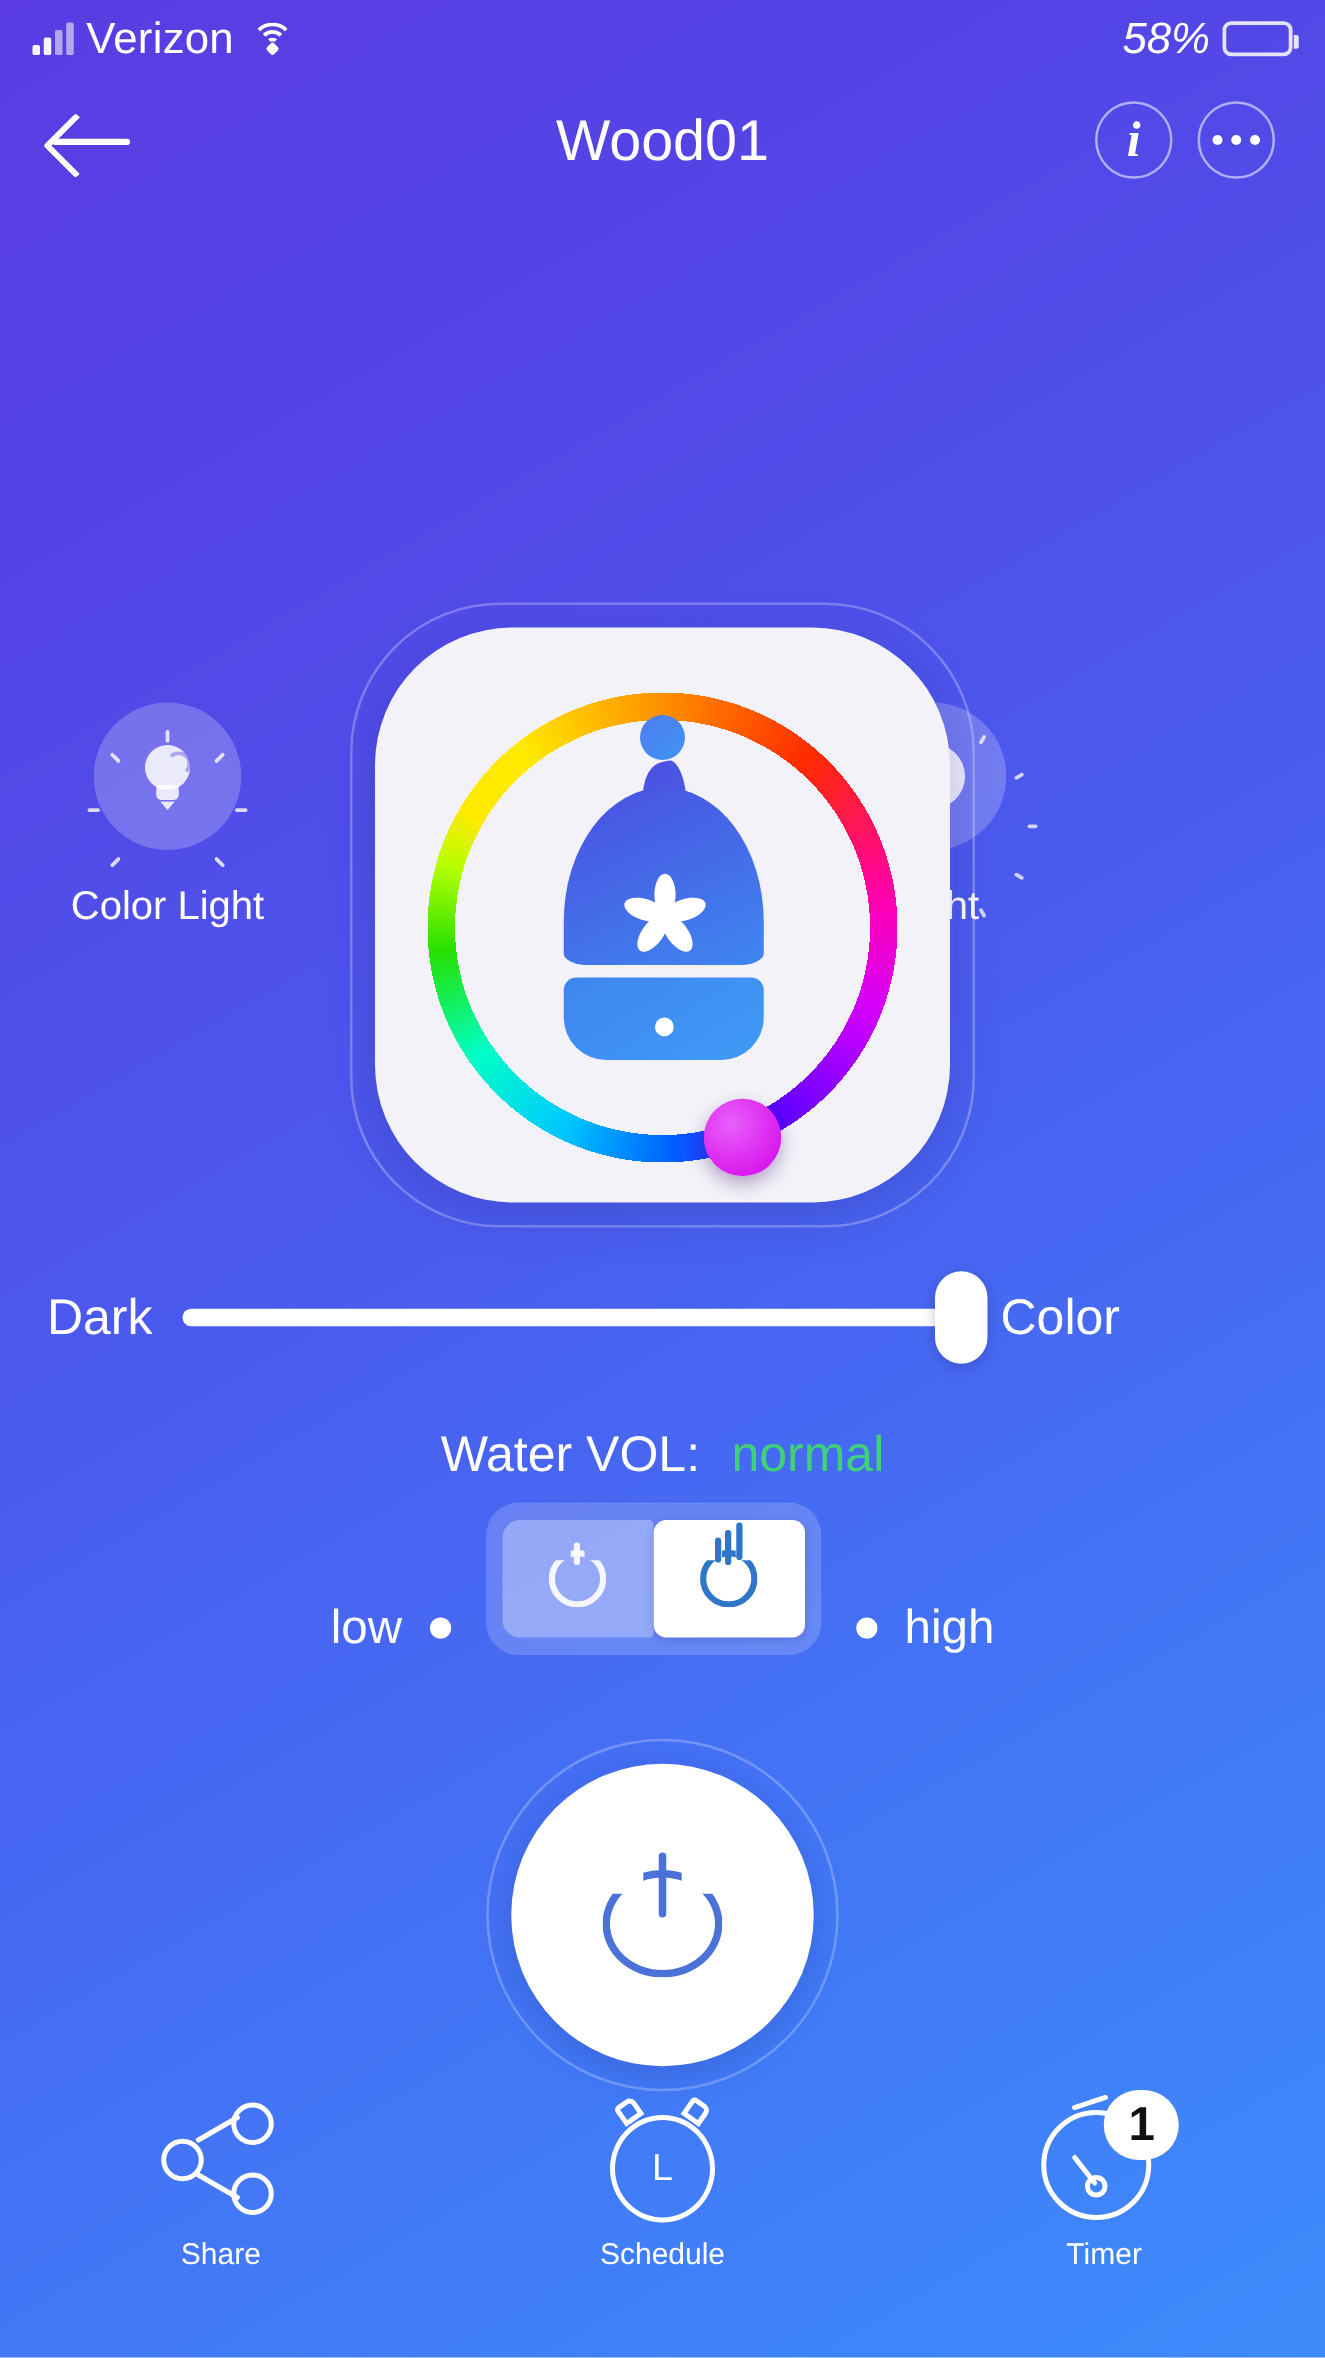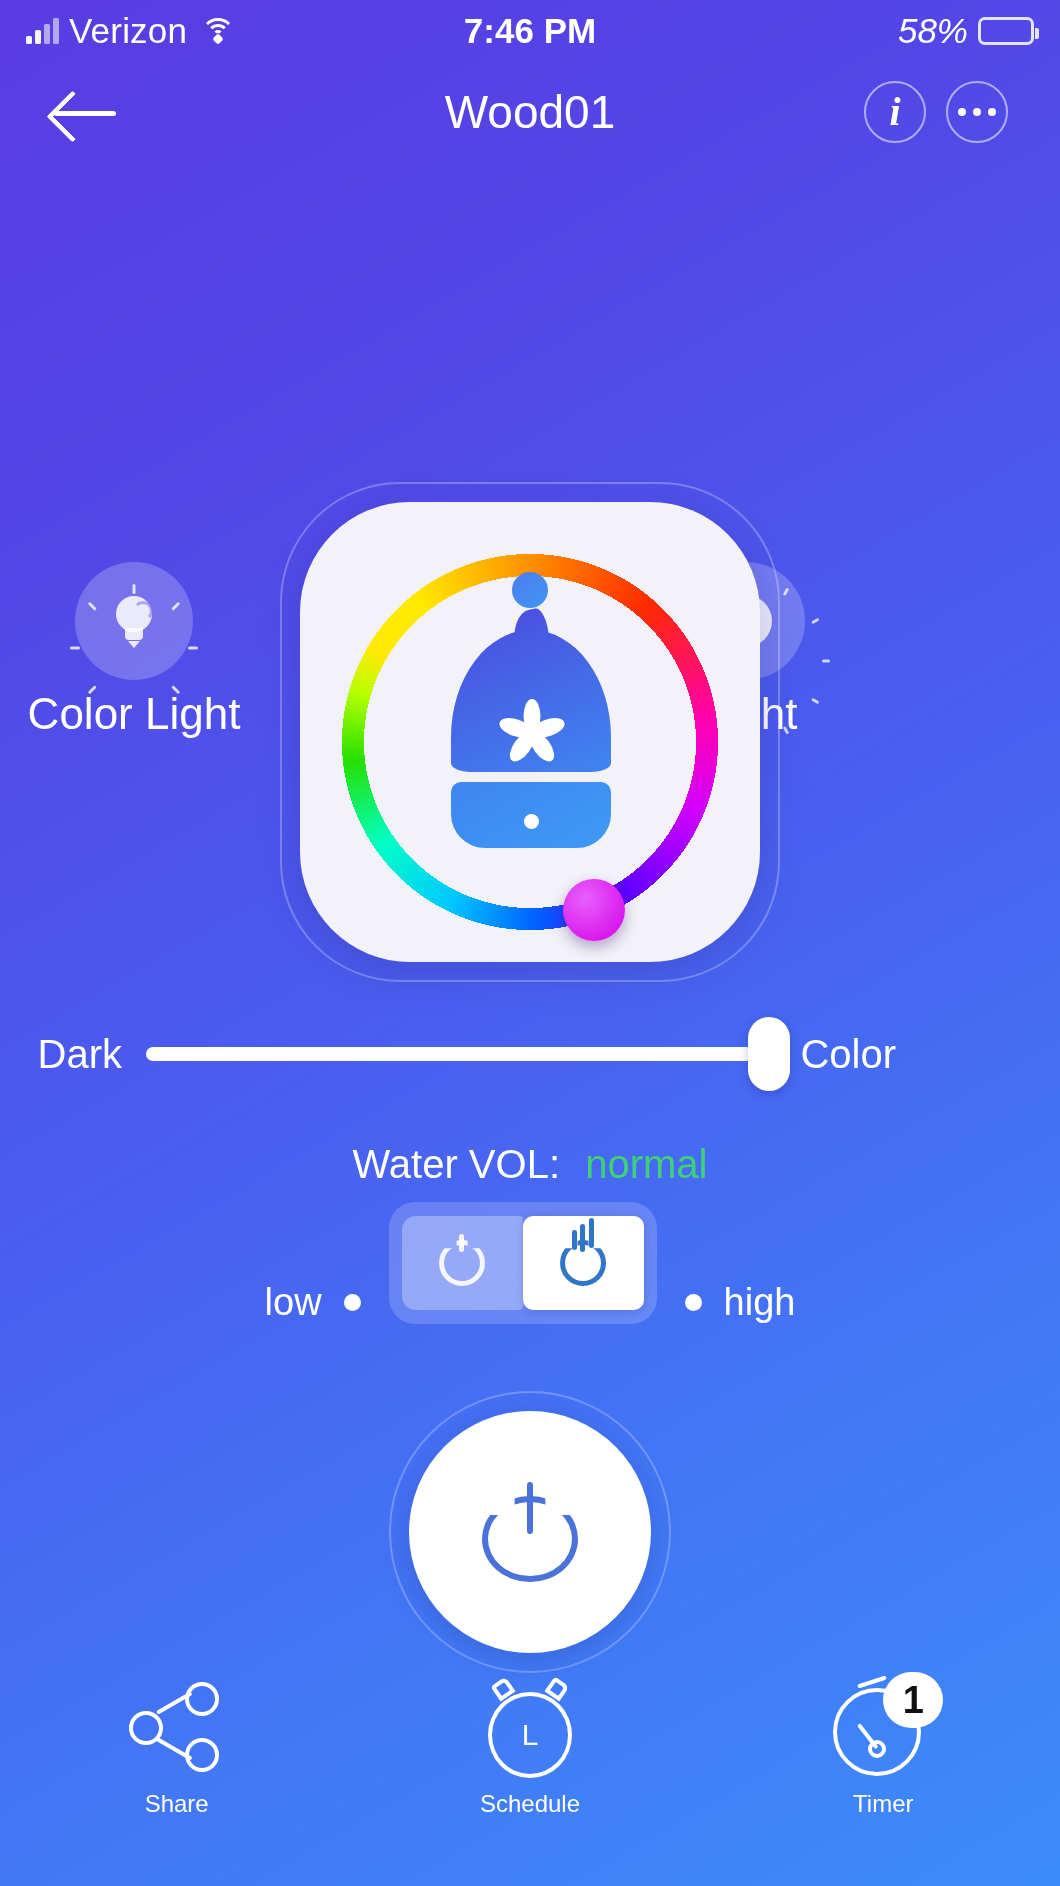--- a/index.html
+++ b/index.html
@@ -31,21 +31,21 @@
            width:8px; height:8px; background:#fff; border-radius:2px; }
   .clock{ position:absolute; left:0; right:0; text-align:center; font-size:35px; font-weight:bold; }
   .sb-right{ margin-left:auto; display:flex; align-items:center; gap:10px;font-style:italic; }
   .batt-pct{ font-size:35px; }
   .batt{ width:56px; height:28px; border:3px solid rgba(255,255,255,.85); border-radius:7px; position:relative; padding:2.5px; }
   .batt .fill{ height:100%; background:#fff; border-radius:3px; }
   .batt:after{ content:""; position:absolute; right:-8px; top:8px; width:4px; height:11px;
                background:rgba(255,255,255,.85); border-radius:0 2px 2px 0; }
 
   
-  .navbar{ height:100px; display:flex; align-items:center; padding:0 52px; position:relative; }
+  .navbar{ height:100px; display:flex; align-items:center; padding:0 40px; position:relative; }
   .back{ width:74px; height:60px; position:relative; cursor:pointer; }
   .back:before{ content:""; position:absolute; left:2px; top:29px; width:62px; height:5px; background:#fff; border-radius:3px; }
   .back:after{ content:""; position:absolute; left:2px; top:16px; width:32px; height:32px;
                border-left:5px solid #fff; border-bottom:5px solid #fff; transform:rotate(45deg);
                border-radius:3px; }
   .title{ position:absolute; left:0; right:0; text-align:center; font-size:46px; pointer-events:none; }
   .nav-right{ margin-left:auto; display:flex; gap:20px; }
   .circ-btn{ width:62px; height:62px; border-radius:50%; border:2.5px solid rgba(255,255,255,.55);
              display:flex; align-items:center; justify-content:center; cursor:pointer; }
   .circ-btn .i-glyph{ font-style:italic; font-family:"Liberation Serif",serif; font-size:40px; font-weight:bold; line-height:1; }
@@ -54,21 +54,21 @@
 
   
   .stage{ position:relative; height:1724px; }
 
   
   .mode{ position:absolute; width:240px; text-align:center; }
   .mode.left{ left:14px; top:400px; }
   .mode.right{ left:626px; top:400px; }
   .mode .bubble{ width:118px; height:118px; border-radius:50%; background:rgba(255,255,255,.22);
                  margin:0 auto; position:relative; display:flex; align-items:center; justify-content:center; cursor:pointer; }
-  .mode .lbl{ margin-top:9px; font-size:44px; }
+  .mode .lbl{ margin-top:26px; font-size:32px; }
 
   .bulb{ position:relative; width:60px; height:66px; }
   .bulb .glass{ position:absolute; left:12px; top:8px; width:36px; height:36px; border-radius:50%;
                 background:rgba(255,255,255,.85); }
   .bulb .glass:after{ content:""; position:absolute; left:17px; top:5px; width:14px; height:14px;
                       border:3px solid rgba(120,110,230,.55); border-left-color:transparent; border-bottom-color:transparent;
                       border-radius:50%; }
   .bulb .neck{ position:absolute; left:21px; top:40px; width:18px; height:12px; background:rgba(255,255,255,.85);
                border-radius:0 0 4px 4px; }
   .bulb .base{ position:absolute; left:24px; top:53px; width:12px; height:7px; background:rgba(255,255,255,.85);
@@ -205,21 +205,20 @@
         <i></i>
       </span>
     <span class="carrier">Verizon</span>
     <span class="wifi">
         <span></span>
         <span></span>
         <span></span>
         <b></b>
       </span>
   </div>
-  <div class="clock">7:46 PM</div>
   <div class="sb-right">
     <span class="batt-pct">58%</span>
     <span class="batt"><span class="fill" style="width:62%"></span></span>
   </div>
 </div>
 
 <div class="navbar">
   <div class="back"></div>
   <div class="title">Wood01</div>
   <div class="nav-right">

